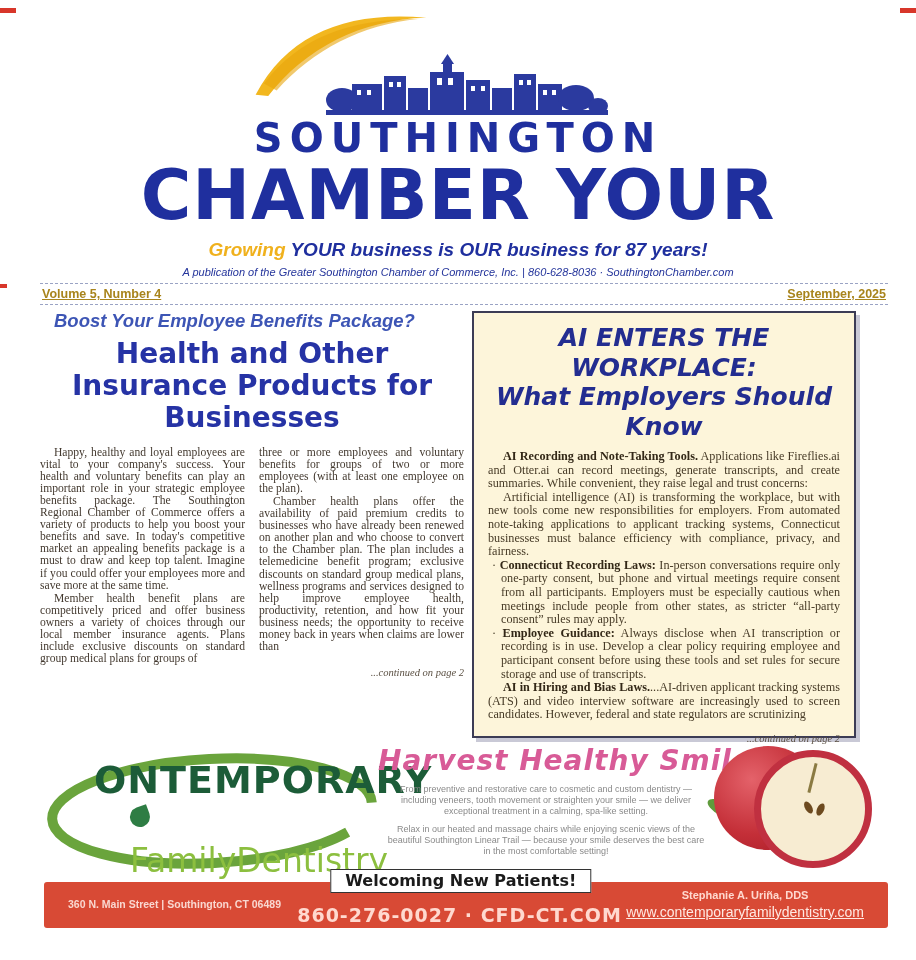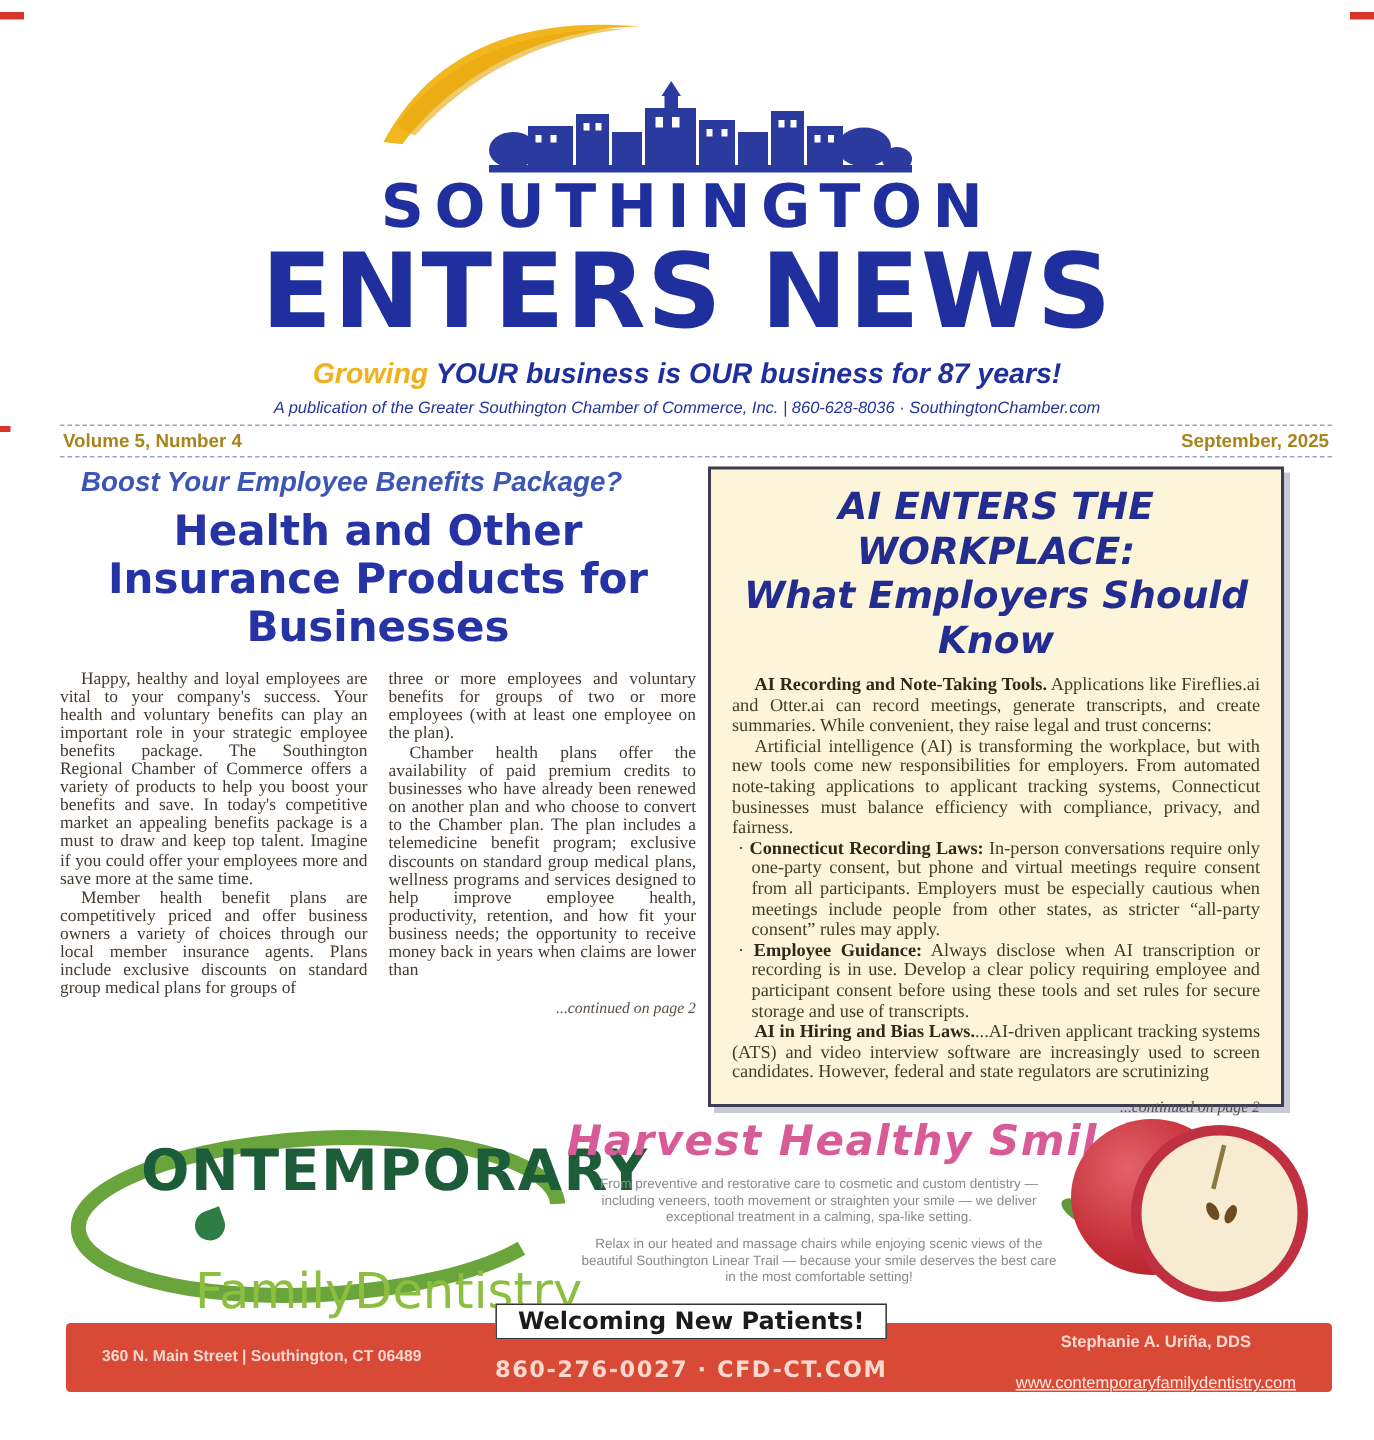--- a/index.html
+++ b/index.html
@@ -15,21 +15,21 @@
         letter-spacing:7px;color:#1f2f9e;margin-top:0;}
   .bigtitle{font-family:"DejaVu Sans",sans-serif;font-weight:bold;font-size:69px;line-height:.98;
         letter-spacing:1px;color:#1f2f9e;margin-top:4px;}
   .tagline{font-family:"Liberation Sans",sans-serif;font-style:italic;font-weight:bold;
         font-size:19px;color:#1f2f9e;margin-top:9px;}
   .tagline .gold{color:#f0b11d;}
   .publine{font-family:"Liberation Sans",sans-serif;font-style:italic;font-size:11px;
         color:#24349b;margin-top:5px;}
   .vol-row{position:absolute;top:283px;left:40px;right:28px;border-top:1px dashed #9aa3c4;
         border-bottom:1px dashed #9aa3c4;padding:3px 2px;font-family:"Liberation Sans",sans-serif;
-        font-weight:bold;font-size:12.5px;color:#a8841c;display:flex;justify-content:space-between;}
+        font-weight:bold;font-size:12.5px;color:#a8841c;display:flex;justify-content:space-between;text-decoration:underline;}
   
   .left-article{position:absolute;left:40px;top:310px;width:424px;}
   .kicker{font-family:"Liberation Sans",sans-serif;font-style:italic;font-weight:bold;
         font-size:18.5px;color:#3d55b5;padding-left:14px;}
   .headline{font-family:"DejaVu Sans",sans-serif;font-weight:bold;font-size:28px;line-height:1.15;
         color:#2633a5;text-align:center;margin-top:6px;}
   .cols{display:flex;gap:14px;margin-top:12px;}
   .col{width:205px;font-size:11.6px;line-height:12.1px;text-align:justify;color:#43392f;}
   .col p{margin:0 0 1px 0;}
   .col p.ind{text-indent:14px;}
@@ -74,26 +74,26 @@
   .core-stem{position:absolute;left:50px;top:6px;width:3px;height:30px;background:#8a7a42;
         transform:rotate(14deg);}
   .redbar{position:absolute;left:44px;top:140px;width:844px;height:46px;background:#d84a35;
         border-radius:3px;}
   .bar-address{position:absolute;left:24px;top:16px;font-family:"Liberation Sans",sans-serif;
         font-weight:bold;font-size:10.5px;color:rgba(255,240,235,.85);}
   .welcome-box{position:absolute;left:50%;transform:translateX(-52%);top:-13px;background:#ffffff;
         border:1px solid #333;padding:1px 14px 2px 14px;font-family:"DejaVu Sans",sans-serif;
         font-weight:bold;font-size:16px;color:#1b1b1b;white-space:nowrap;}
   .bar-phone{position:absolute;left:50%;transform:translateX(-52%);top:22px;
-        font-family:"DejaVu Sans",sans-serif;font-weight:bold;font-size:15px;
+        font-family:"DejaVu Sans",sans-serif;font-weight:bold;font-size:19px;
         letter-spacing:1px;color:#ffd9cf;white-space:nowrap;}
   .bar-doctor{position:absolute;right:24px;top:7px;text-align:center;
         font-family:"Liberation Sans",sans-serif;color:#ffd9cf;}
   .bar-doctor .dname{font-weight:bold;font-size:11px;}
-  .bar-doctor .dsub{font-size:11px;text-decoration:underline;color:#ffe9e2;margin-top:15px;}
+  .bar-doctor .dsub{font-size:14px;text-decoration:underline;color:#ffe9e2;margin-top:3px;}
 </style>
 </head>
 <body>
 
 <div class="page">
 
   <div class="mark" style="left:0;top:8px;width:16px;height:5px;"></div>
   <div class="mark" style="right:0;top:8px;width:16px;height:5px;"></div>
   <div class="mark" style="left:0;top:284px;width:7px;height:4px;"></div>
 
@@ -130,21 +130,21 @@
           <rect x="145" y="32" width="4" height="5"></rect>
             <rect x="155" y="32" width="4" height="5"></rect>
           <rect x="193" y="26" width="4" height="5"></rect>
             <rect x="201" y="26" width="4" height="5"></rect>
           <rect x="217" y="36" width="4" height="5"></rect>
             <rect x="226" y="36" width="4" height="5"></rect>
         </g>
       </svg>
     </div>
     <div class="city">SOUTHINGTON</div>
-    <div class="bigtitle">ENTERS NEWS</div>
+    <div class="bigtitle">CHAMBER YOUR</div>
     <div class="tagline"><span class="gold">Growing</span><span> YOUR business is OUR business for 87 years!</span></div>
     <div class="publine">A publication of the Greater Southington Chamber of Commerce, Inc. | 860-628-8036 · SouthingtonChamber.com</div>
   </div>
 
   <div class="vol-row">
     <span>Volume 5, Number 4</span>
     <span>September, 2025</span>
   </div>
 
   <div class="left-article">

